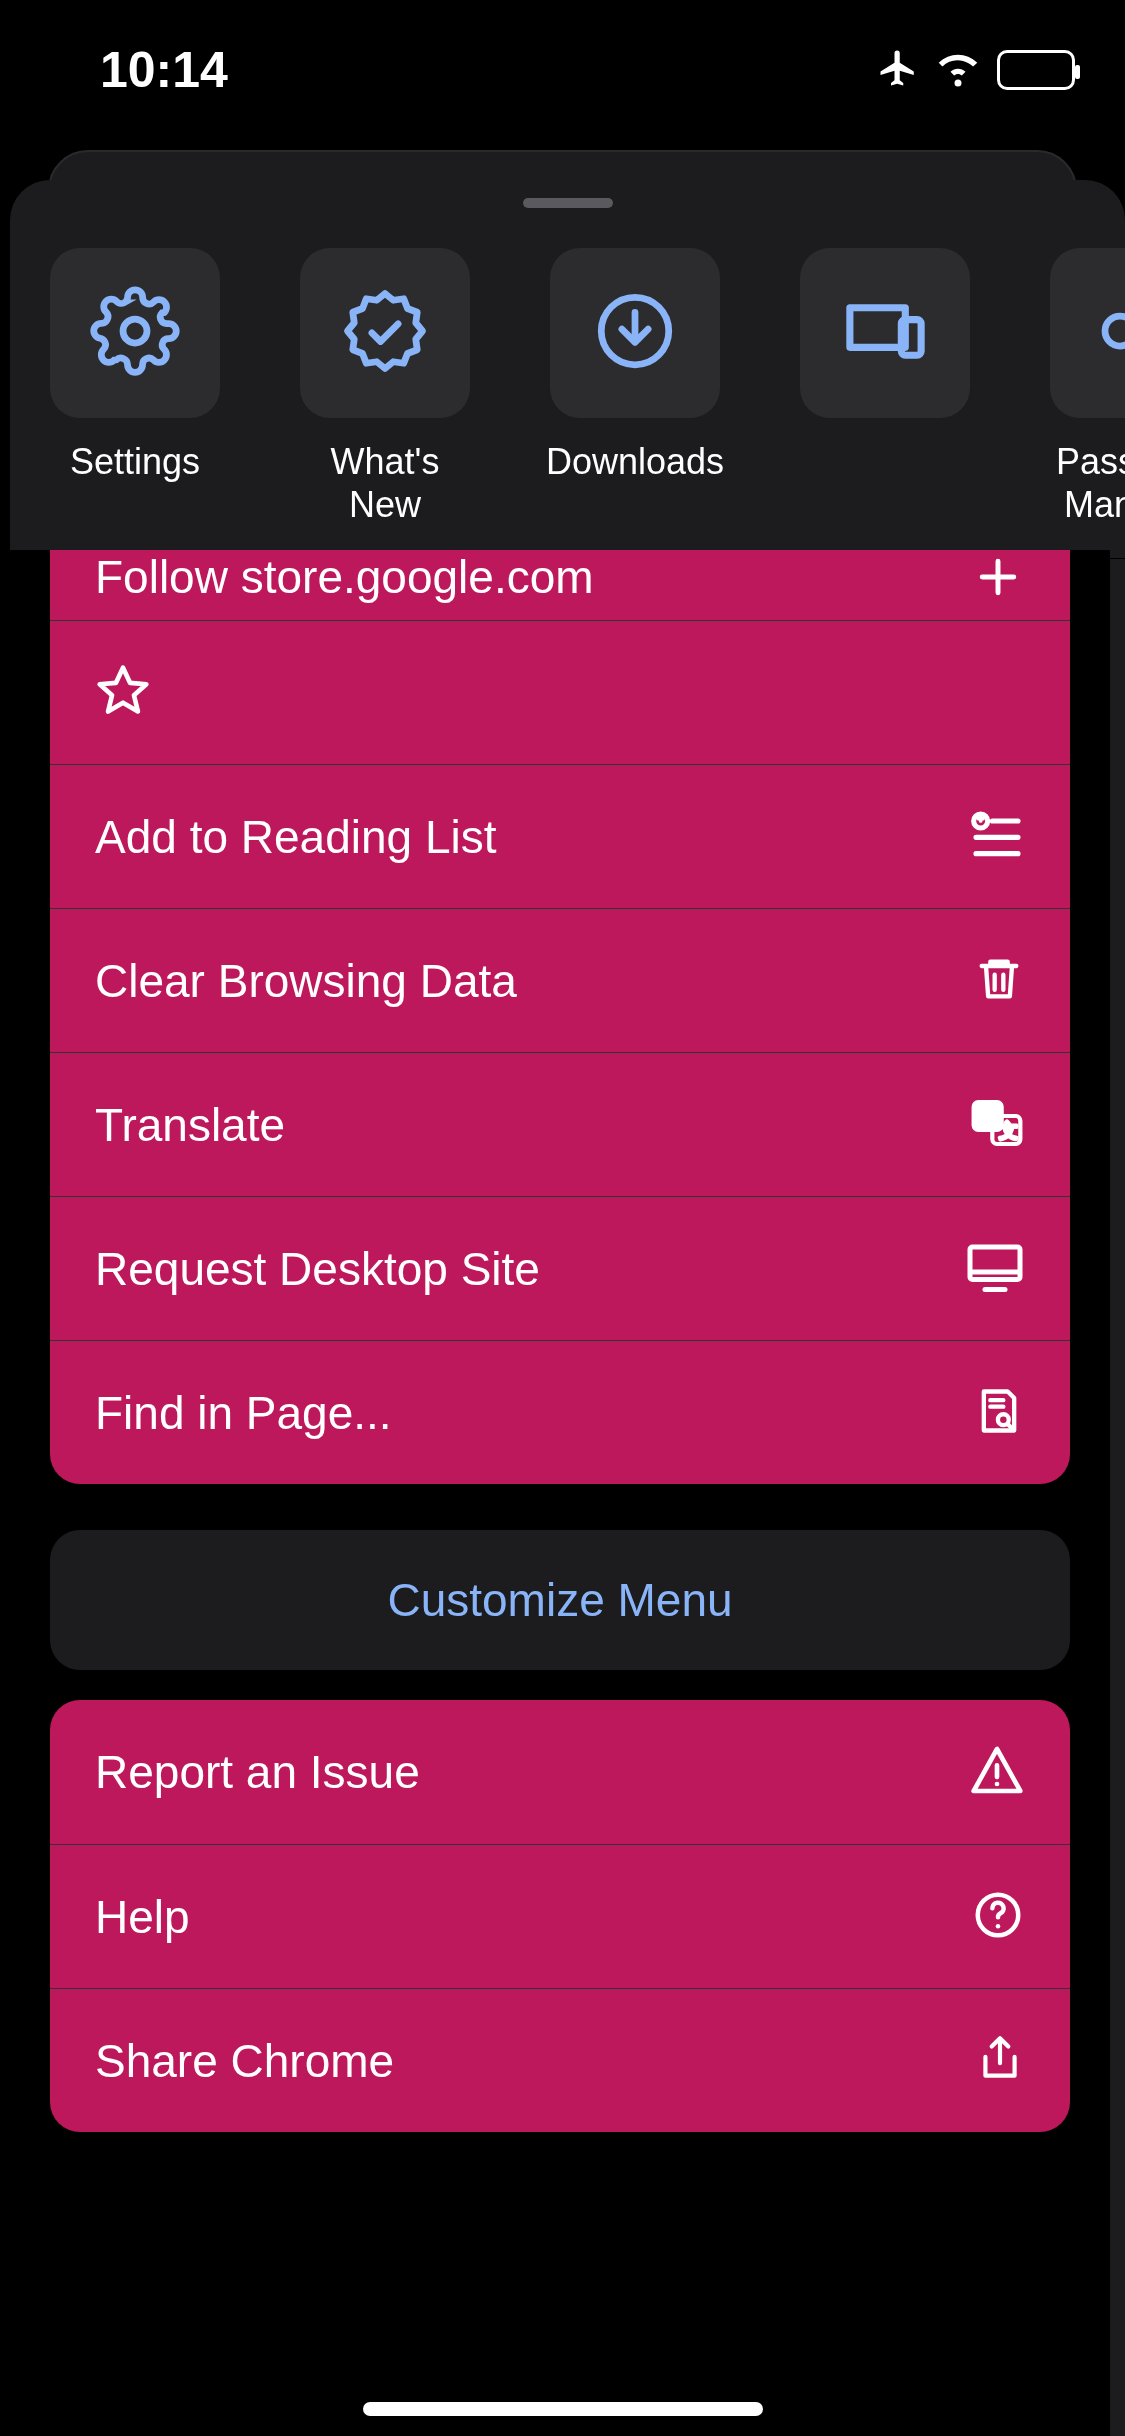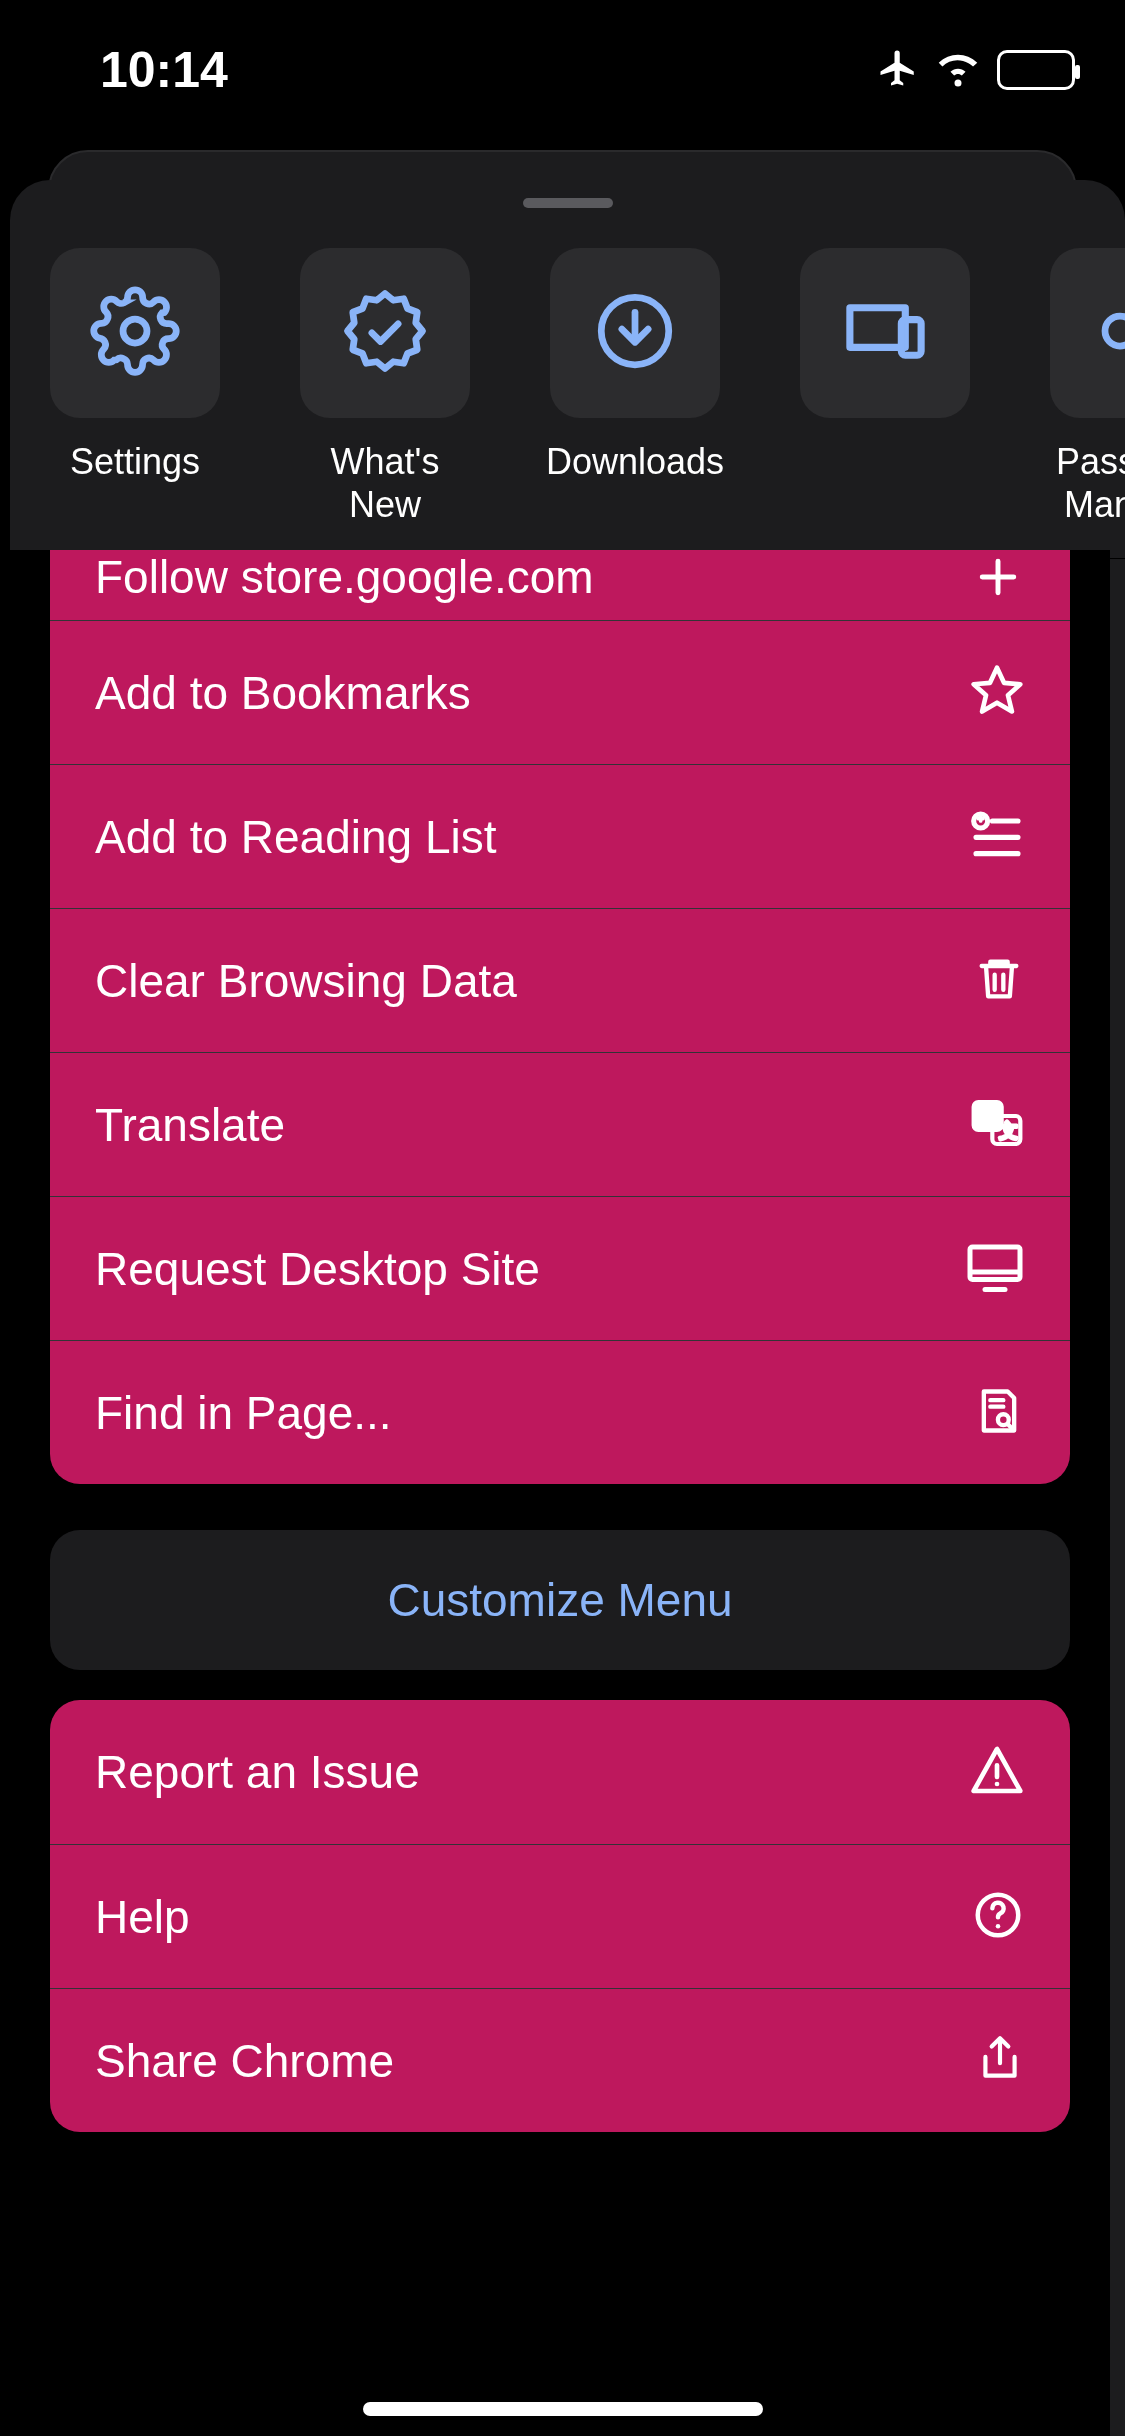--- a/index.html
+++ b/index.html
@@ -294,21 +294,20 @@
       <div class="row clipped">
         <span class="row-label">Follow store.google.com</span>
         <span class="row-icon">
           <svg width="54" height="54" viewBox="0 0 24 24" fill="none" stroke="#fff" stroke-width="2.2" stroke-linecap="round">
               <path d="M12 5v14M5 12h14"></path>
             </svg>
         </span>
       </div>
 
       <div class="row">
-        <span class="row-label">Add to Bookmarks</span>
         <span class="row-icon">
           <svg width="56" height="56" viewBox="0 0 24 24" fill="none" stroke="#fff" stroke-width="2" stroke-linejoin="round">
               <path d="M12 2l3 6.5 7 .6-5.3 4.7 1.7 7L12 17l-6.4 3.8 1.7-7L2 9.1l7-.6L12 2z"></path>
             </svg>
         </span>
       </div>
 
       <div class="row">
         <span class="row-label">Add to Reading List</span>
         <span class="row-icon">

